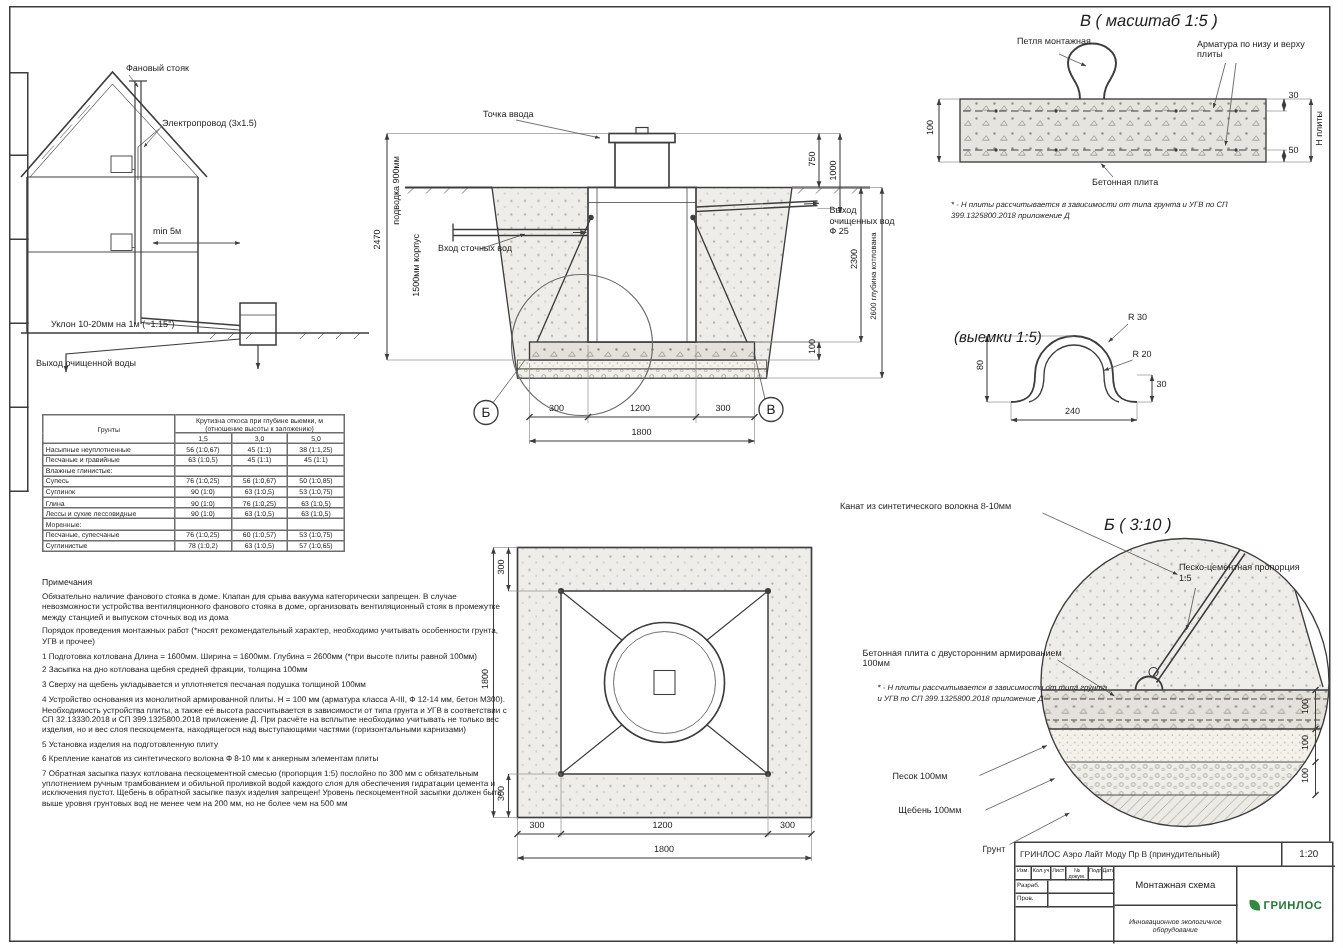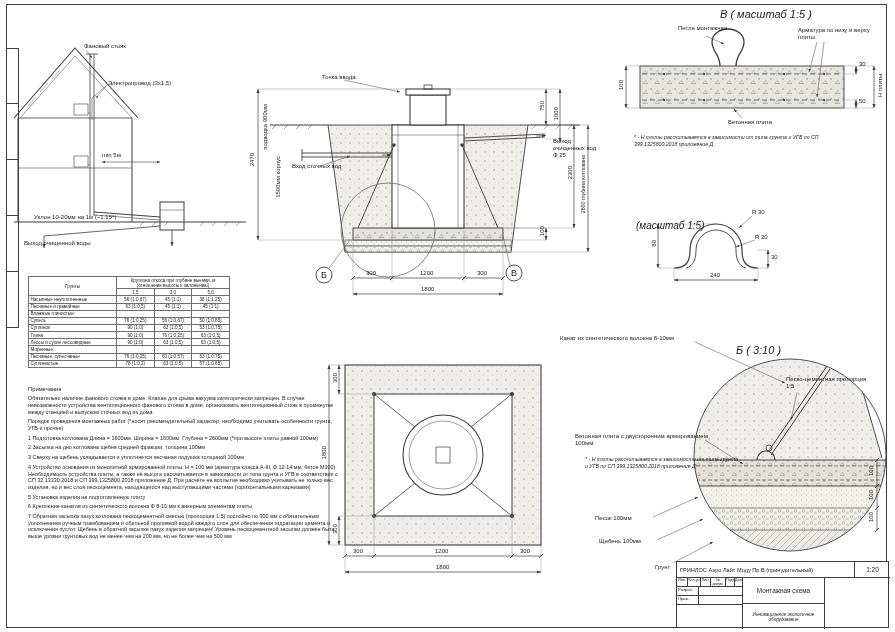--- a/index.html
+++ b/index.html
@@ -294,21 +294,21 @@
     <g stroke="#3d3d3d" stroke-width="0.7" fill="none">
       <path d="M30,28 V72" marker-start="url(#hkA)" marker-end="url(#hkA)"></path>
       <path d="M46,84 H130" marker-start="url(#hkA)" marker-end="url(#hkA)"></path>
       <path d="M140,54 V72" marker-start="url(#hkA)" marker-end="url(#hkA)"></path>
     </g>
     <g stroke="#555" stroke-width="0.55" fill="none">
       <path d="M124,20 L111,32" marker-end="url(#hkA)"></path>
       <path d="M127,44 L108,51" marker-end="url(#hkA)"></path>
     </g>
   </svg>
-  <div class="ttl med" style="left:636px;top:220px">(масштаб 1:5)</div>
+  <div class="ttl med" style="left:636px;top:220px">(выемки 1:5)</div>
   <div class="lbl" style="left:752px;top:209px">R 30</div>
   <div class="lbl" style="left:755px;top:234px">R 20</div>
   <div class="vt" style="left:651px;top:240px">80</div>
   <div class="lbl" style="left:710px;top:272px">240</div>
   <div class="lbl" style="left:771px;top:254px">30</div>
 
   <svg style="left:545px;top:328px" width="348" height="252" viewBox="0 0 348 252">
     <defs>
       <pattern id="dbP1" width="9" height="9" patternUnits="userSpaceOnUse">
         <rect width="9" height="9" fill="#eeede9"></rect>
@@ -483,14 +483,18 @@
     <div class="sc" style="left:49px;top:16px;width:9px;height:9px;border-right-width:0.7px;border-bottom-width:0.7px;font-size:3.7px;text-align:center">Подп.</div>
     <div class="sc" style="left:58px;top:16px;width:8px;height:9px;border-right-width:0.7px;border-bottom-width:0.7px;font-size:3.7px;text-align:center">Дата</div>
     <div class="sc" style="left:0;top:25px;width:22px;height:9px;border-right-width:0.7px;border-bottom-width:0.7px;font-size:4.2px;padding-left:1px">Разраб.</div>
     <div class="sc" style="left:22px;top:25px;width:44px;height:9px;border-right-width:0.7px;border-bottom-width:0.7px"></div>
     <div class="sc" style="left:0;top:34px;width:22px;height:9px;border-right-width:0.7px;border-bottom-width:0.7px;font-size:4.2px;padding-left:1px">Пров.</div>
     <div class="sc" style="left:22px;top:34px;width:44px;height:9px;border-right-width:0.7px;border-bottom-width:0.7px"></div>
     <div class="sc" style="left:0;top:43px;width:66px;height:24px;border-right-width:0.7px"></div>
 
     <div class="sc" style="left:66px;top:16px;width:82px;height:26px;border-right-width:0.9px;border-bottom-width:0.9px;display:flex;align-items:center;justify-content:center;font-size:6.4px">Монтажная схема</div>
     <div class="sc" style="left:66px;top:42px;width:82px;height:25px;border-right-width:0.9px;display:flex;align-items:center;justify-content:center;text-align:center;font-size:4.6px;font-style:italic;padding:0 2px">Инновационное экологичное оборудование</div>
+    <div class="sc" style="left:148px;top:16px;width:65px;height:51px;display:flex;align-items:center;justify-content:center">
+      <span class="leaf"></span>
+      <span style="color:#1e7a34;font-weight:bold;font-size:7.5px;letter-spacing:0.4px">ГРИНЛОС</span>
+    </div>
   </div>
 </div>
 
 </body></html>

